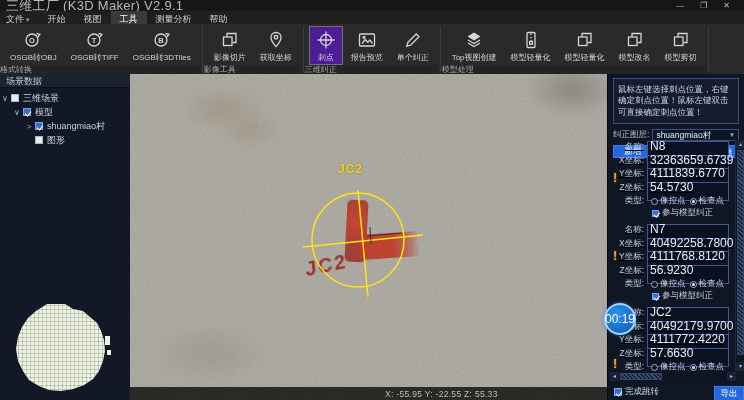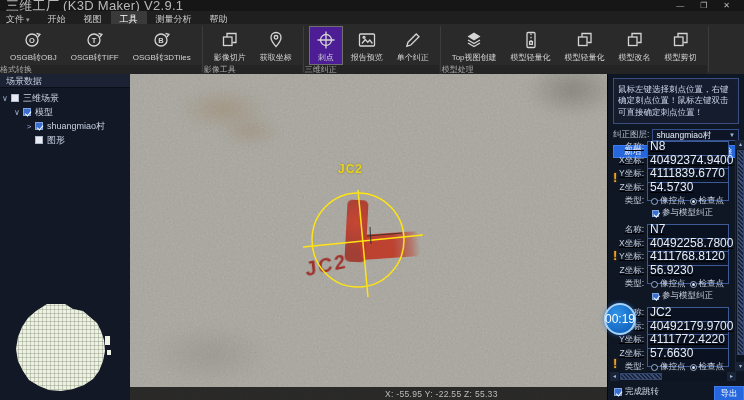--- a/index.html
+++ b/index.html
@@ -385,21 +385,21 @@
 
     <div class="pointlist">
 
       <div class="pgroup">
         <div class="prow">
             <span class="plabel">名称:</span>
             <span class="pinput">N8</span>
           </div>
         <div class="prow">
             <span class="plabel">X坐标:</span>
-            <span class="pinput">40492374.9400</span>
+            <span class="pinput">32363659.6739</span>
           </div>
         <div class="prow">
             <span class="plabel">Y坐标:</span>
             <span class="pinput">4111839.6770</span>
           </div>
         <div class="prow">
             <span class="plabel">Z坐标:</span>
             <span class="pinput">54.5730</span>
           </div>
         <div class="typerow">

